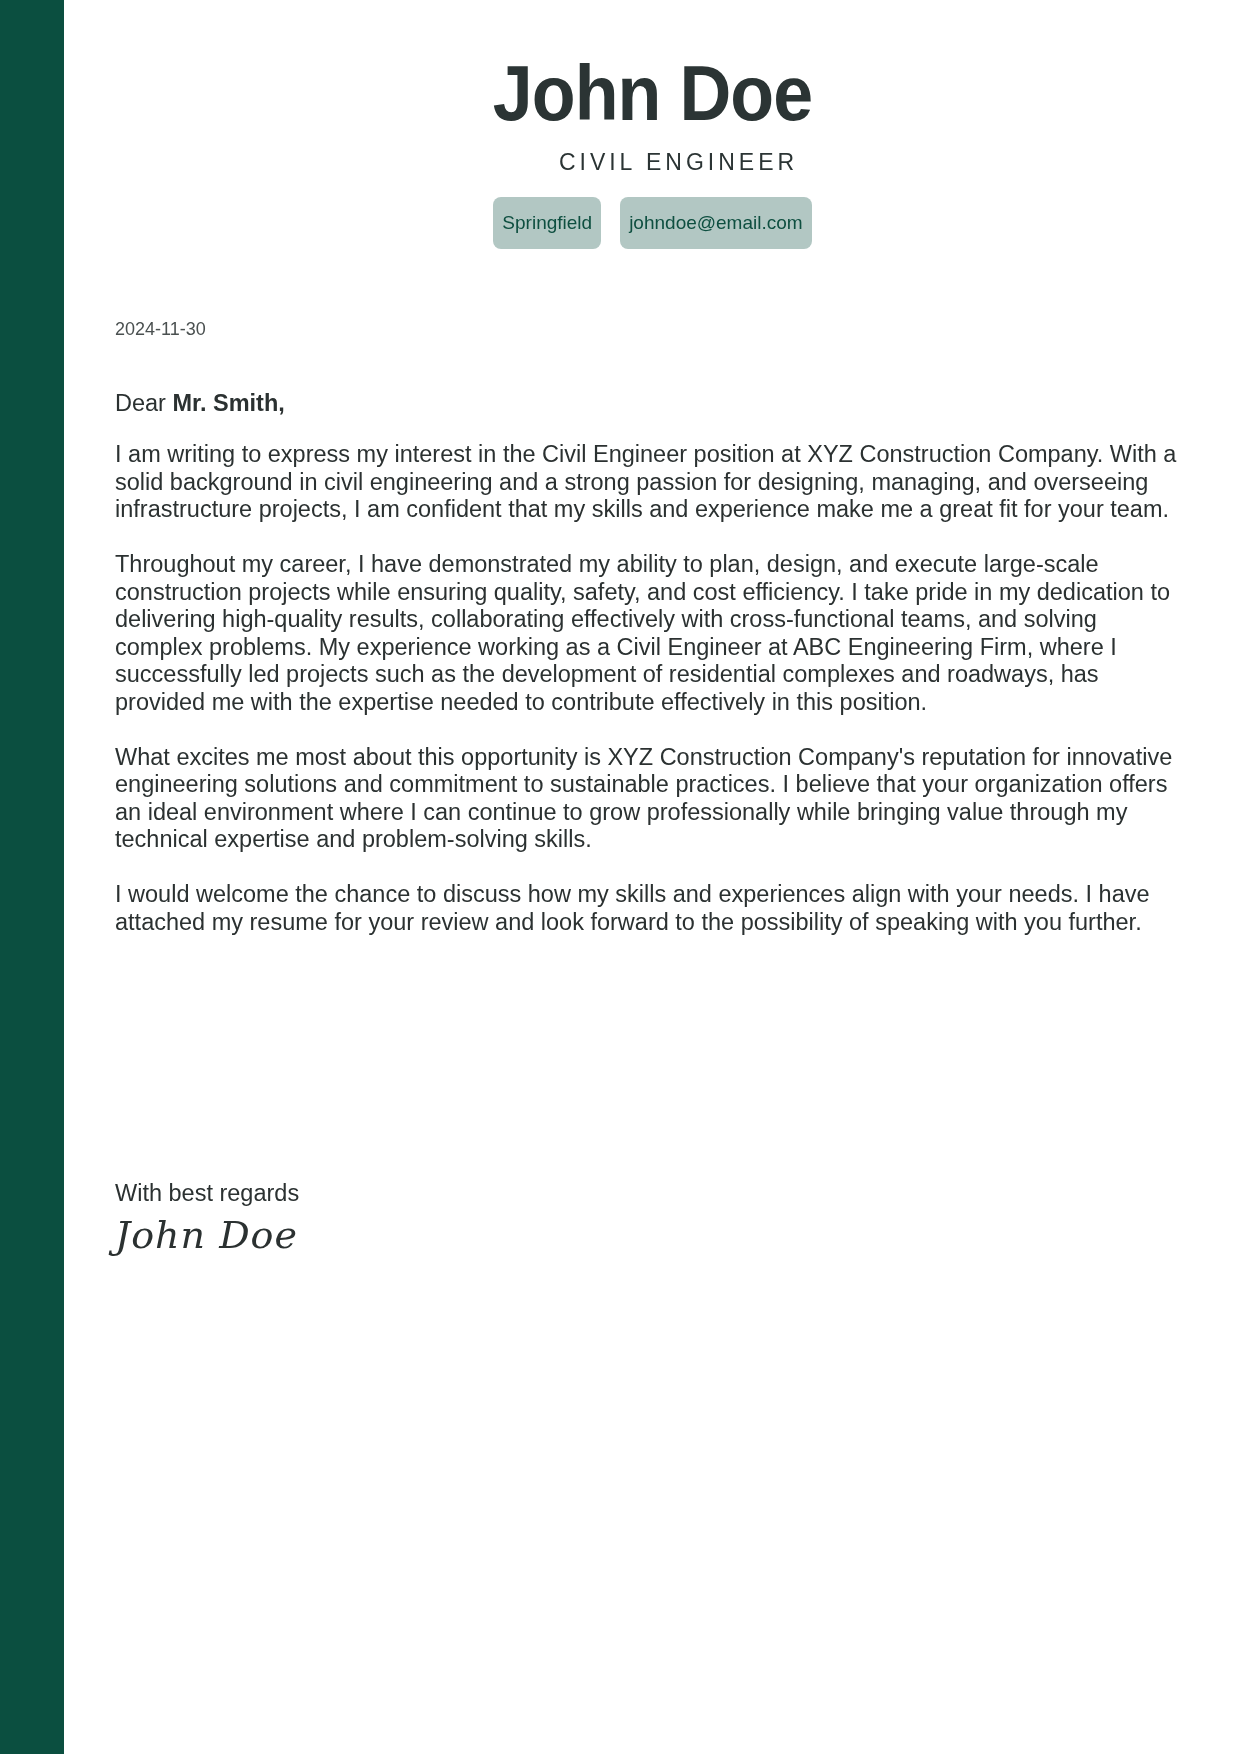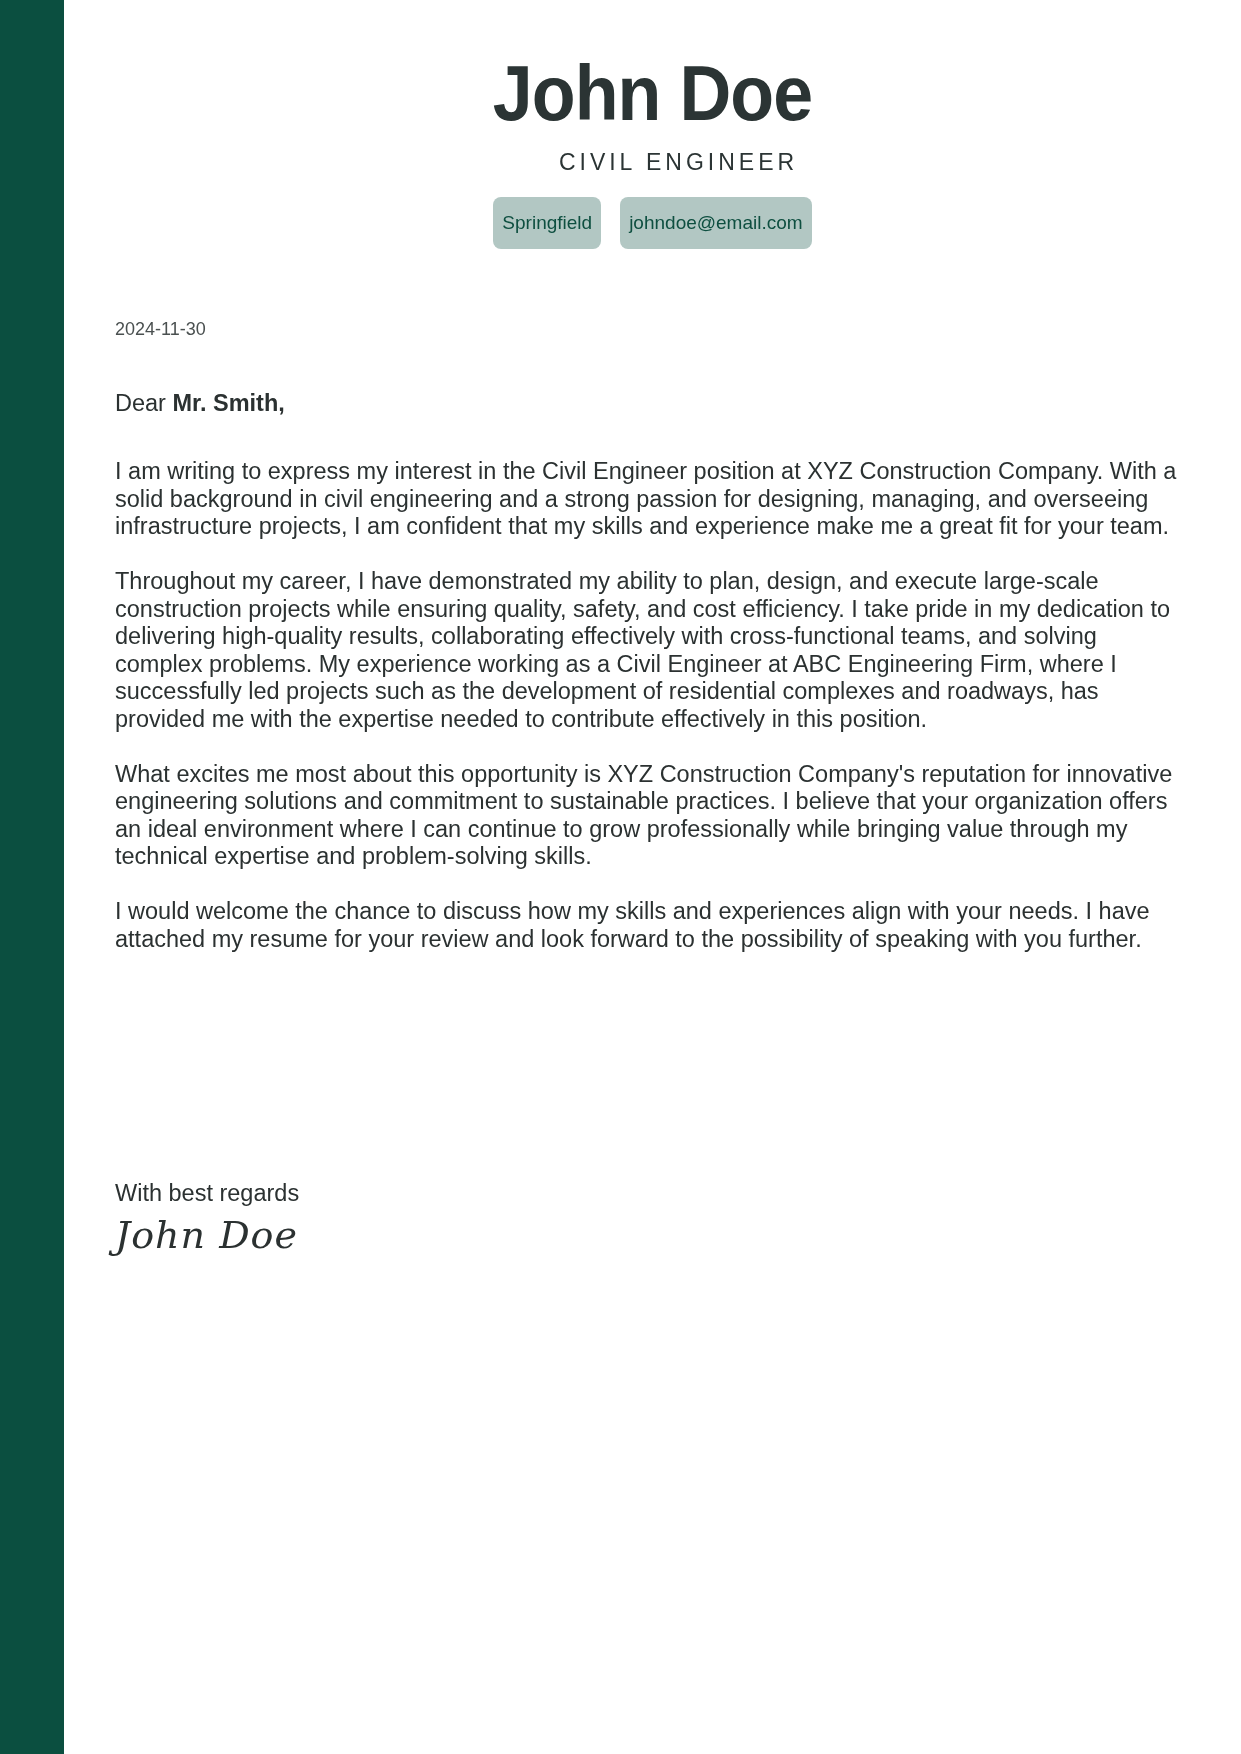--- a/index.html
+++ b/index.html
@@ -102,21 +102,21 @@
       top: 390px;
       left: 0;
       white-space: nowrap;
     }
     .greeting .recipient {
       font-weight: bold;
       margin-top: 21px;
     }
     .body-text {
       position: absolute;
-      top: 458px;
+      top: 441px;
       left: 0;
       width: 1070px;
     }
     .body-text p {
       margin: 0 0 27.5px 0;
     }
     .closing {
       position: absolute;
       top: 1180px;
       left: 0;

